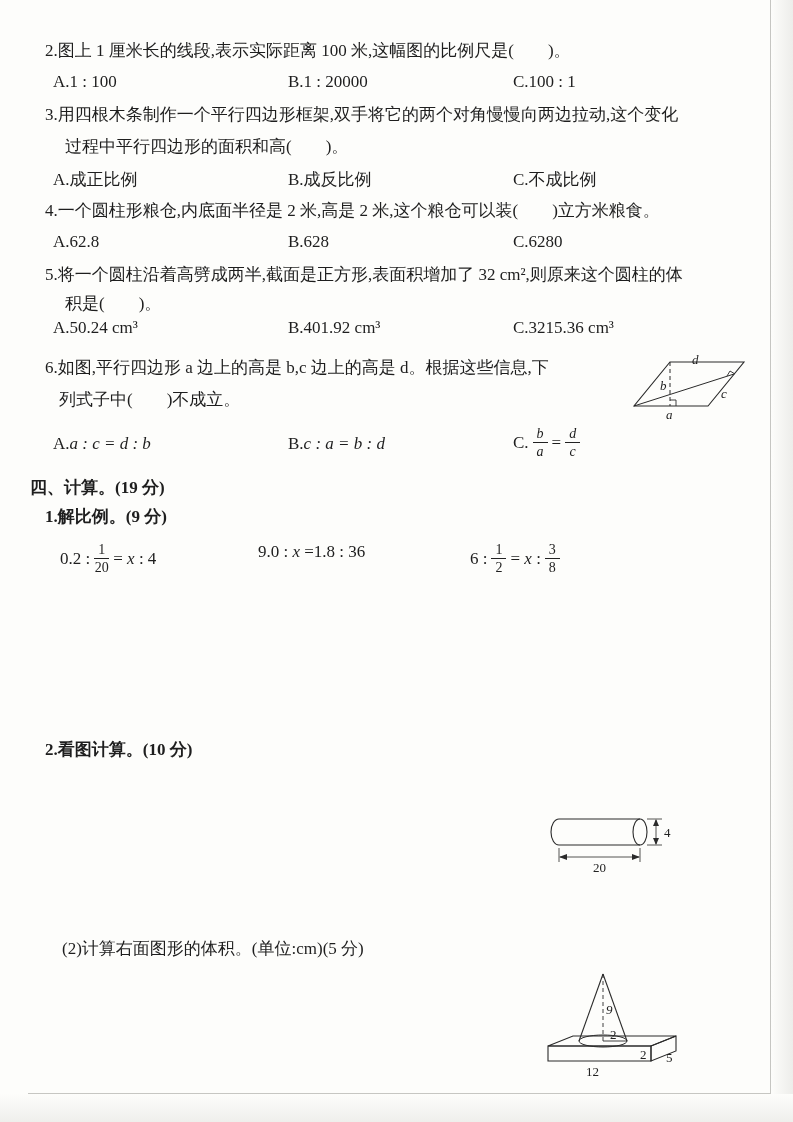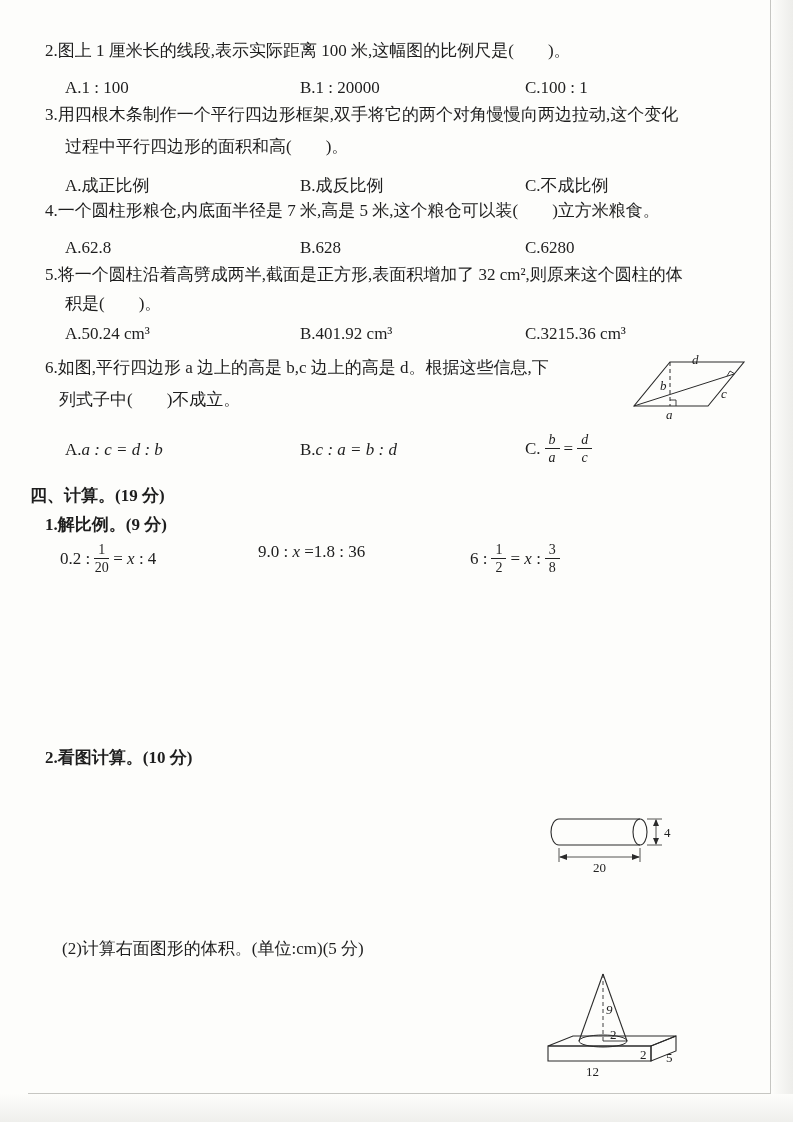--- a/index.html
+++ b/index.html
@@ -3,22 +3,22 @@
 <meta charset="utf-8">
 <style>
   * { margin:0; padding:0; box-sizing:border-box; }
   html,body { background:#9a9a9a; }
   body { font-family:"Liberation Serif", serif; }
   .page {
     position:relative; width:793px; height:1122px; margin:0 auto;
     background:#fdfdfb; overflow:hidden; color:#1e1e1e;
   }
   .txt { position:absolute; font-size:17px; line-height:22px; white-space:pre; }
-  .bold { font-weight:bold;margin-top:8px; }
-  .opts { position:absolute; left:65px; display:flex; font-size:17px; white-space:pre;margin-top:6px; }
+  .bold { font-weight:bold; }
+  .opts { position:absolute; left:53px; display:flex; font-size:17px; white-space:pre; }
   .opts .c1 { width:235px; }
   .opts .c2 { width:225px; }
   .math { font-family:"Liberation Serif", serif; }
   .it { font-style:italic; font-family:"Liberation Serif", serif; }
   .frac { display:inline-block; vertical-align:middle; text-align:center; margin:0 4px 3px 4px; }
   .frac .num { display:block; padding:0 4px 1px; border-bottom:1px solid #222; font-size:14px; line-height:15px; }
   .frac .den { display:block; padding-top:1px; font-size:14px; line-height:15px; }
   .eq { position:absolute; font-size:17px; white-space:pre; }
   .fig { position:absolute; }
   svg text { font-size:13px; fill:#222; font-family:"Liberation Serif", serif; }
@@ -41,21 +41,21 @@
   </div>
 
   <div class="txt" style="left:45px; top:104px">3.用四根木条制作一个平行四边形框架,双手将它的两个对角慢慢向两边拉动,这个变化</div>
   <div class="txt" style="left:65px; top:136px">过程中平行四边形的面积和高(        )。</div>
   <div class="opts" style="top:168px">
     <span class="c1">A.成正比例</span>
     <span class="c2">B.成反比例</span>
     <span class="c3">C.不成比例</span>
   </div>
 
-  <div class="txt" style="left:45px; top:200px">4.一个圆柱形粮仓,内底面半径是 7 米,高是 5 米,这个粮仓可以装(        )立方米粮食。</div>
+  <div class="txt" style="left:45px; top:200px">4.一个圆柱形粮仓,内底面半径是 2 米,高是 2 米,这个粮仓可以装(        )立方米粮食。</div>
   <div class="opts" style="top:232px">
     <span class="c1">A.62.8</span>
     <span class="c2">B.628</span>
     <span class="c3">C.6280</span>
   </div>
 
   <div class="txt" style="left:45px; top:264px">5.将一个圆柱沿着高劈成两半,截面是正方形,表面积增加了 32 cm²,则原来这个圆柱的体</div>
   <div class="txt" style="left:65px; top:293px">积是(        )。</div>
   <div class="opts" style="top:318px">
     <span class="c1">A.50.24 cm³</span>

